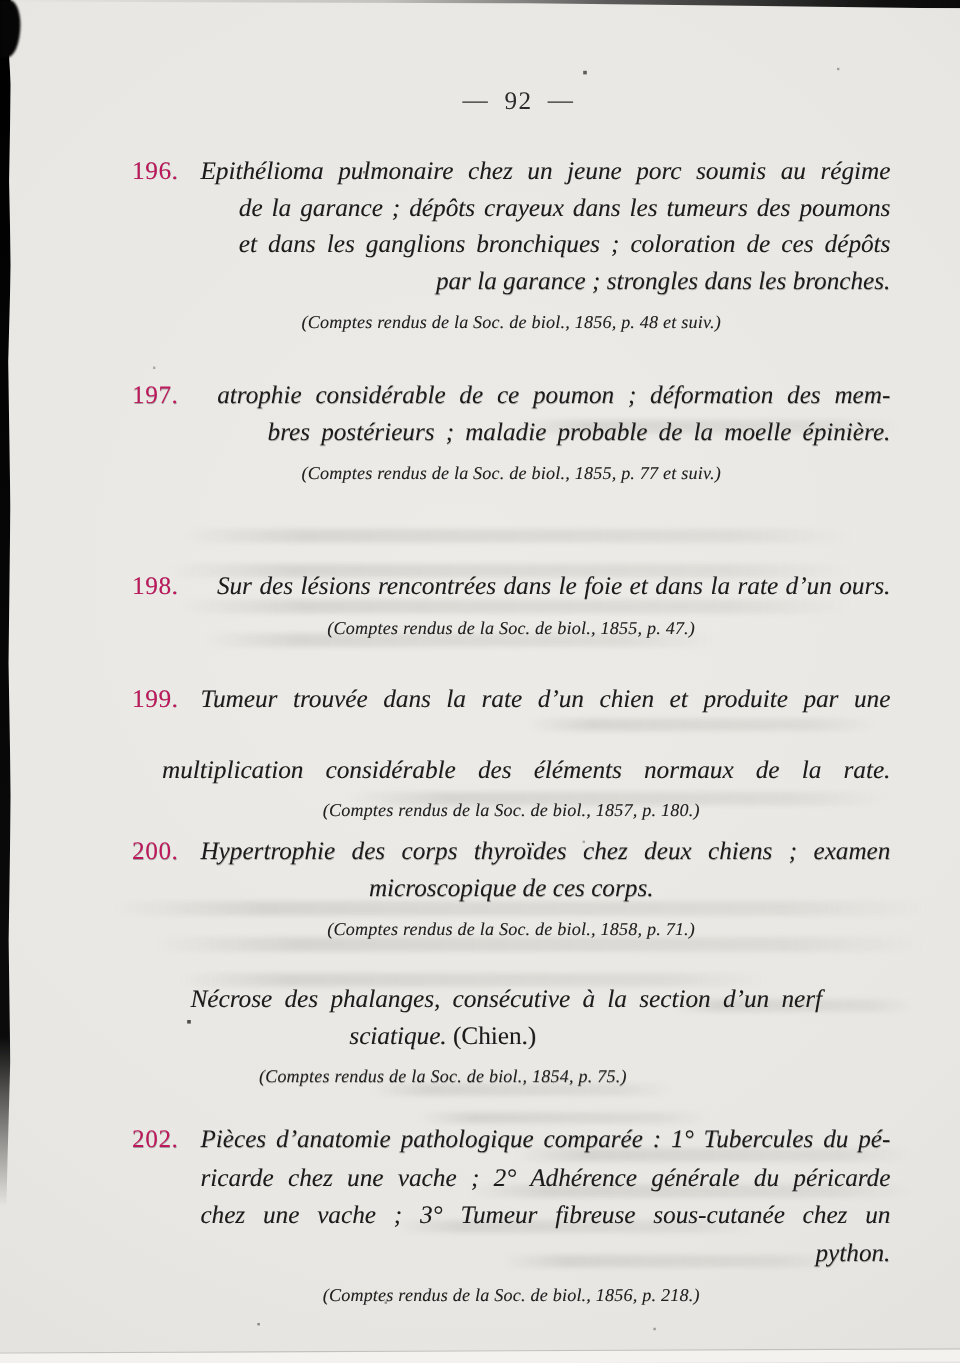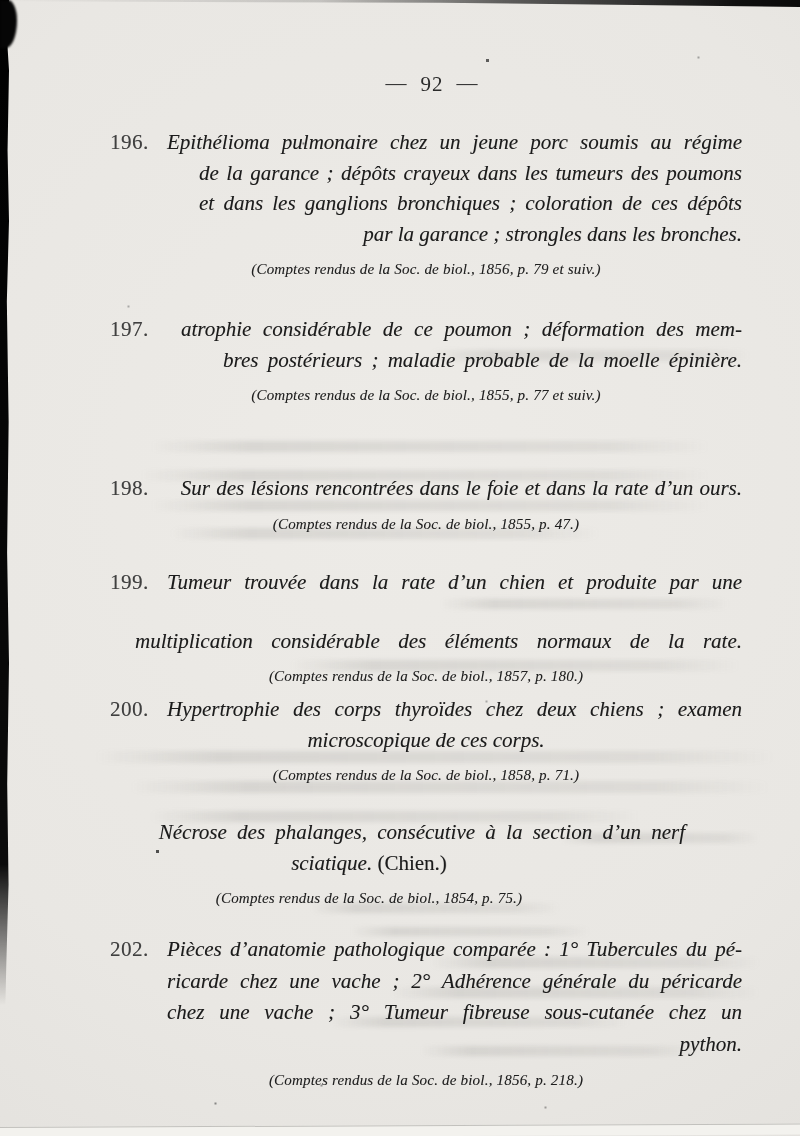--- a/index.html
+++ b/index.html
@@ -47,21 +47,21 @@
   
   .pagehead{
     position:absolute;top:72px;left:116px;width:632px;z-index:4;
     text-align:center;font-size:21px;color:#2b2b2b;letter-spacing:1px;
   }
   .pagehead .dash{margin:0 13px;position:relative;top:-1px;}
   
   .entry{position:absolute;left:110px;width:632px;display:flex;z-index:4;}
   .num{
     width:57px;flex:none;font-style:normal;font-size:21px;line-height:30.5px;
-    letter-spacing:.5px;color:#404040;text-shadow:.3px .3px .5px rgba(25,25,25,.35);
+    letter-spacing:.5px;color:#be185d;text-shadow:.3px .3px .5px rgba(25,25,25,.35);
   }
   .body{width:575px;flex:none;}
   .line{
     font-style:italic;font-size:21px;line-height:30.5px;color:#1b1b1b;
     text-shadow:.3px .3px .5px rgba(25,25,25,.3);
   }
   .j{text-align:justify;text-align-last:justify;}
   .i32{padding-left:32px;}
   .i14{padding-left:14px;}
   .o32{margin-left:-32px;width:607px;margin-top:28px;}
@@ -110,21 +110,21 @@
   <span class="dash">—</span><span>92</span><span class="dash">—</span>
 </div>
 
 <div class="entry entry-196" style="top:127px">
   <div class="num">196.</div>
   <div class="body">
     <div class="line j">Epithélioma pulmonaire chez un jeune porc soumis au régime</div>
     <div class="line j i32">de la garance ; dépôts crayeux dans les tumeurs des poumons</div>
     <div class="line j i32">et dans les ganglions bronchiques ; coloration de ces dépôts</div>
     <div class="line l i32">par la garance ; strongles dans les bronches.</div>
-    <div class="cit">(Comptes rendus de la Soc. de biol., 1856, p. 79 et suiv.)</div>
+    <div class="cit">(Comptes rendus de la Soc. de biol., 1856, p. 48 et suiv.)</div>
   </div>
 </div>
 
 <div class="entry entry-197" style="top:314px">
   <div class="num">197.</div>
   <div class="body">
     <div class="line j i14">atrophie considérable de ce poumon ; déformation des mem-</div>
     <div class="line l o22">bres postérieurs ; maladie probable de la moelle épinière.</div>
     <div class="cit">(Comptes rendus de la Soc. de biol., 1855, p. 77 et suiv.)</div>
   </div>

